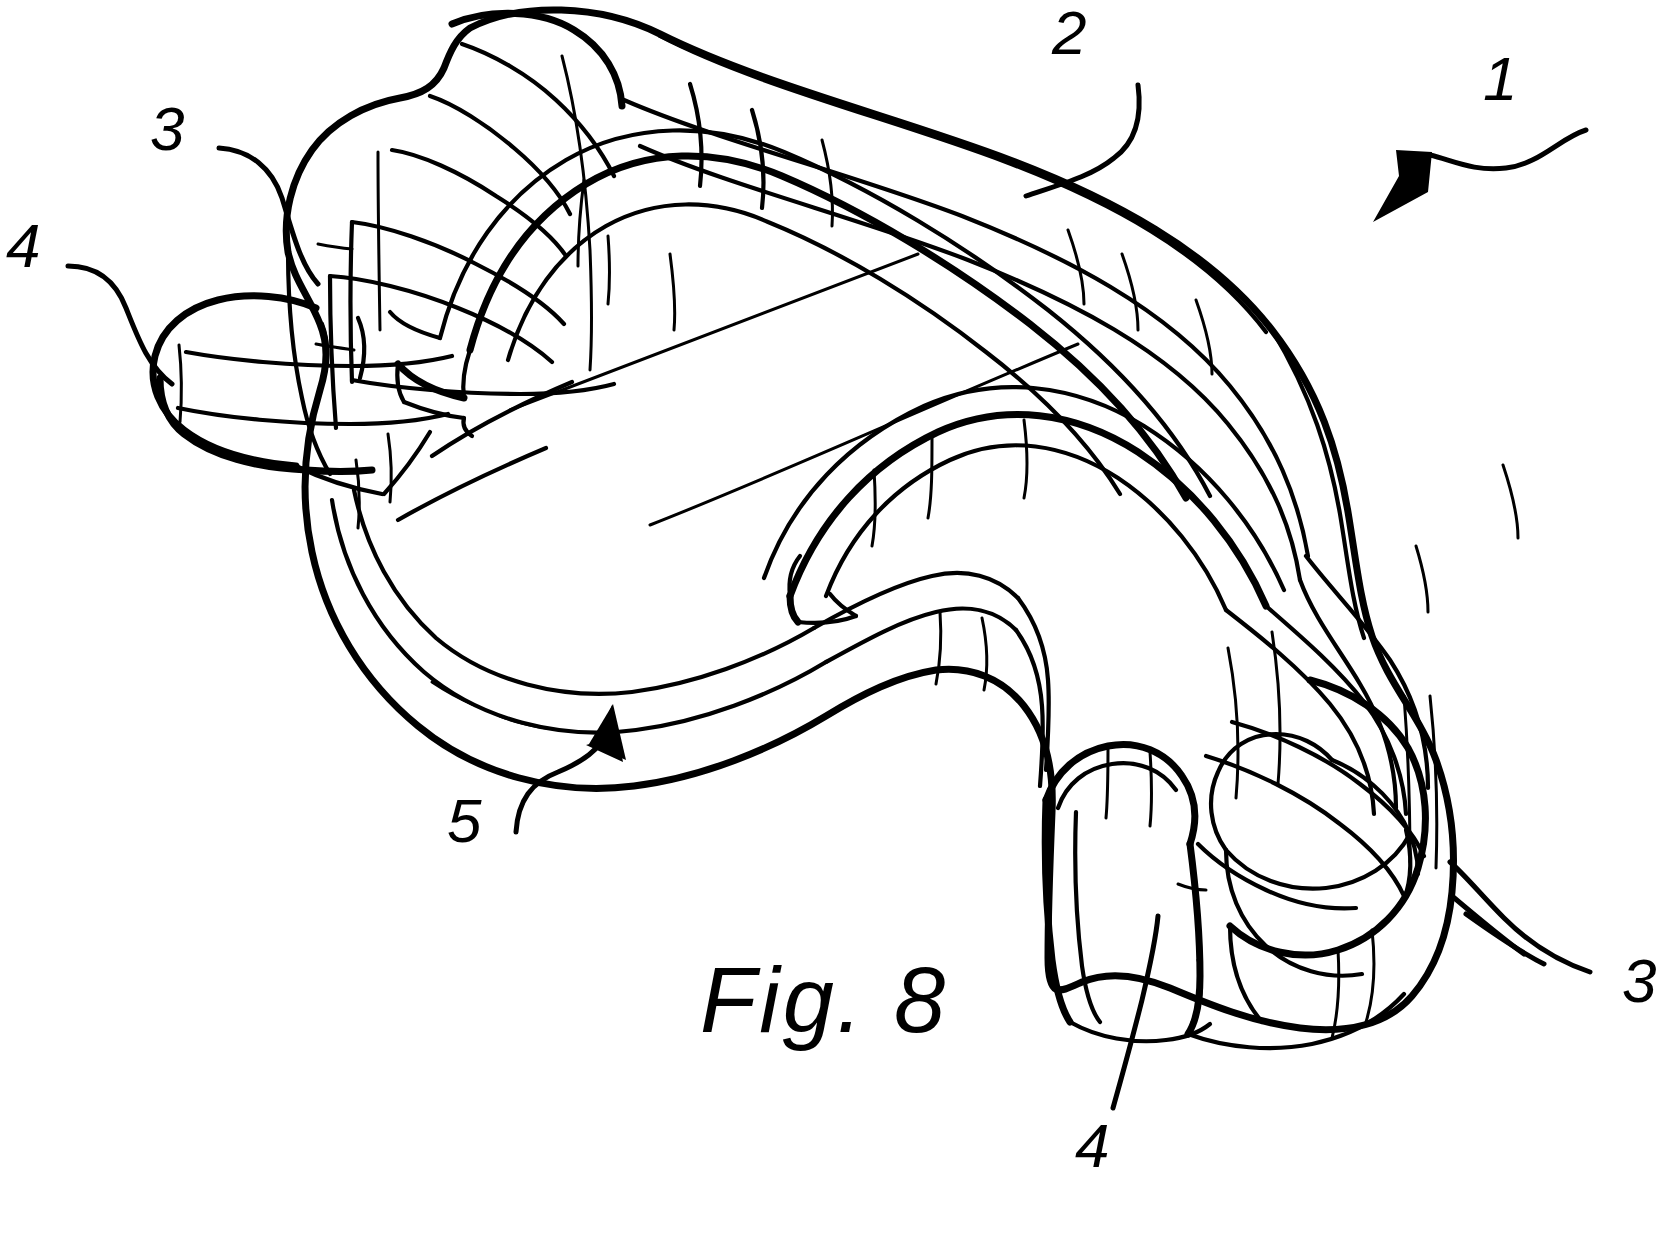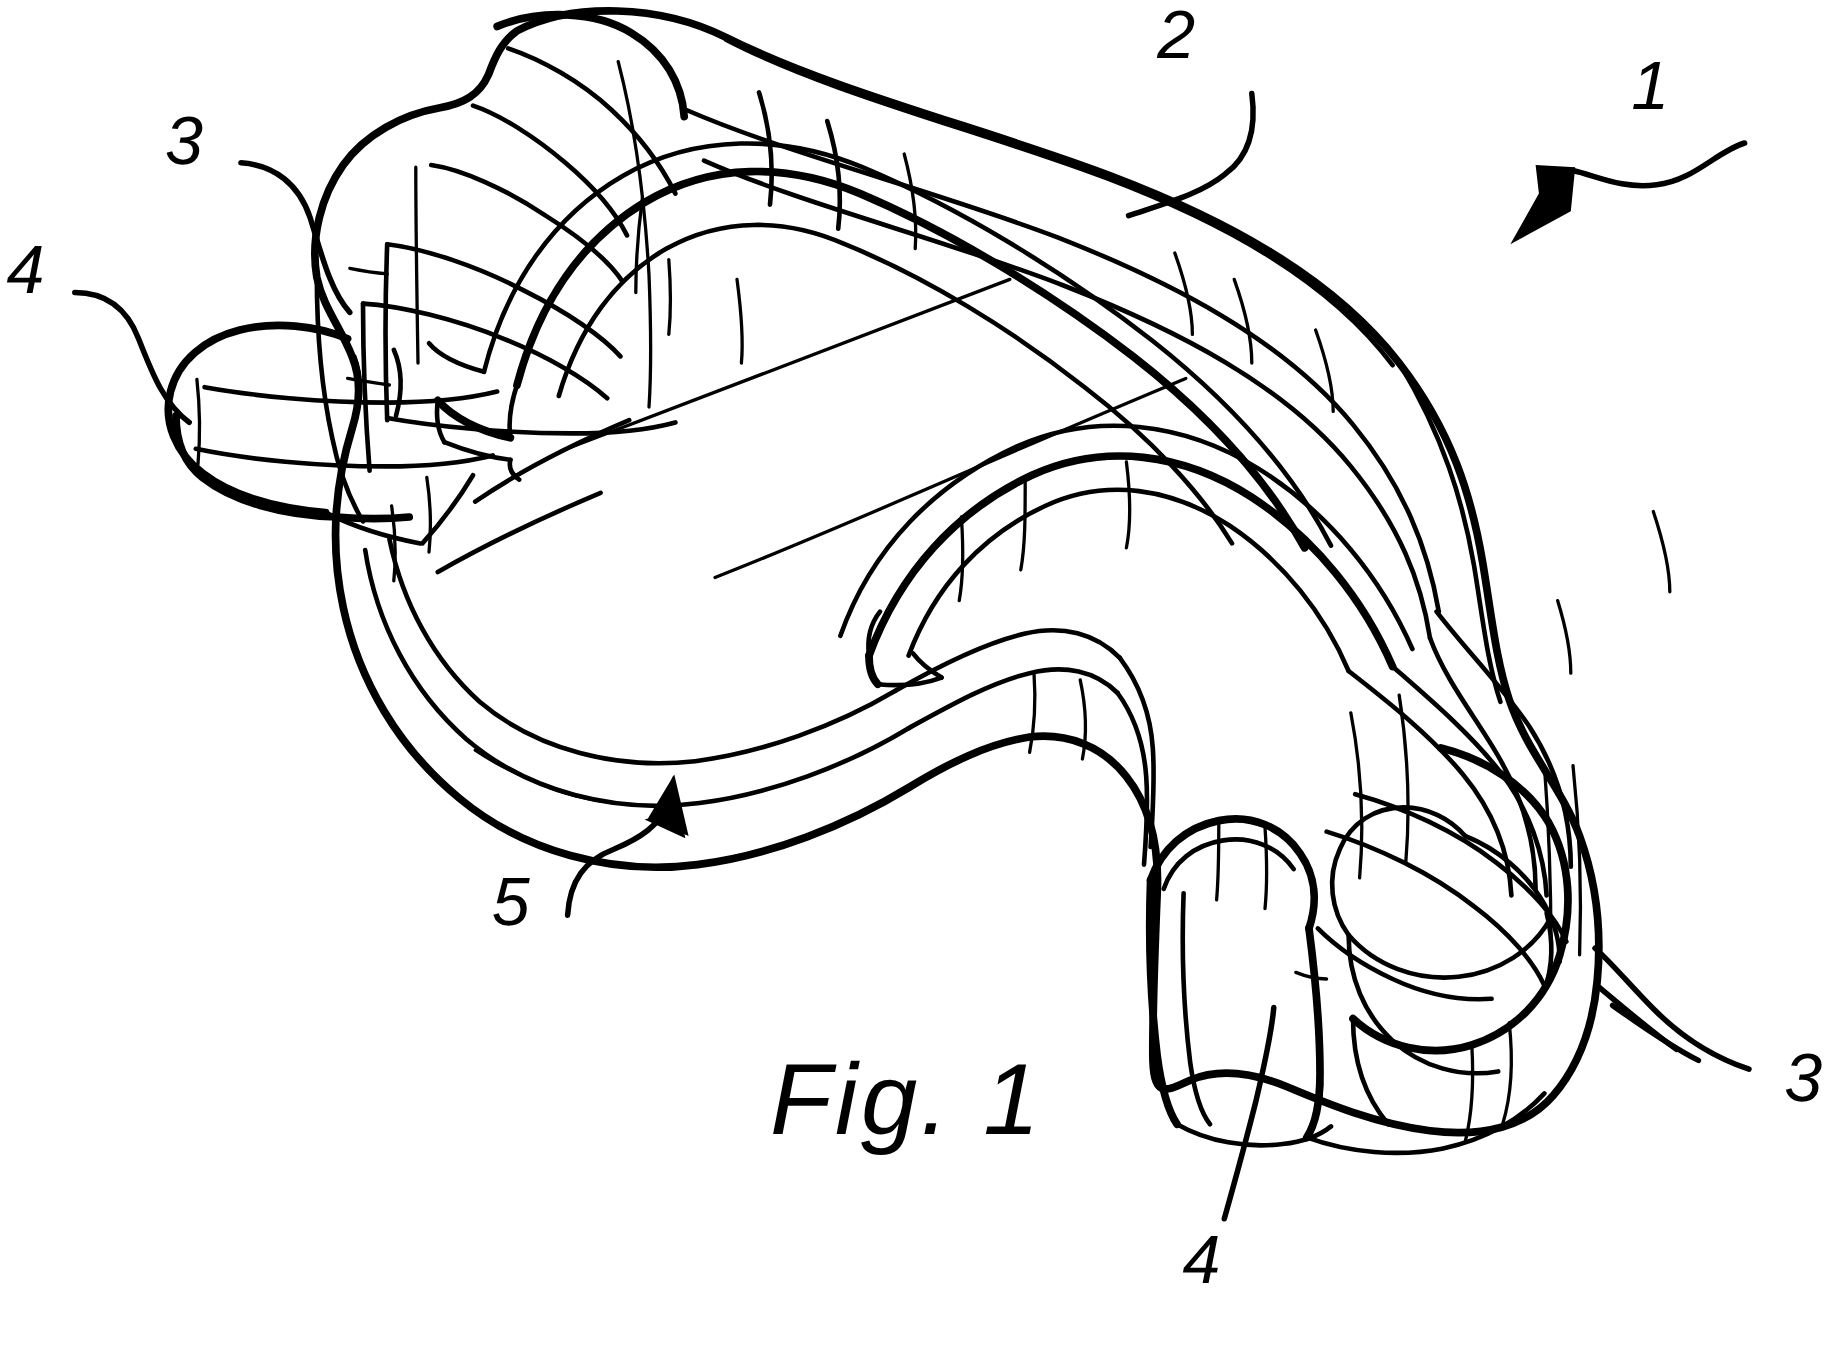--- a/index.html
+++ b/index.html
@@ -478,15 +478,15 @@
   <div class="ref-num" style="left:150px; top:98px;">3</div>
 
   <div class="ref-num" style="left:6px; top:215px;">4</div>
 
   <div class="ref-num" style="left:447px; top:790px;">5</div>
 
   <div class="ref-num" style="left:1622px; top:950px;">3</div>
 
   <div class="ref-num" style="left:1075px; top:1115px;">4</div>
 
-  <div id="fig-caption">Fig. 1</div>
+  <div id="fig-caption">Fig. 8</div>
 
 </div>
 
 </body></html>

